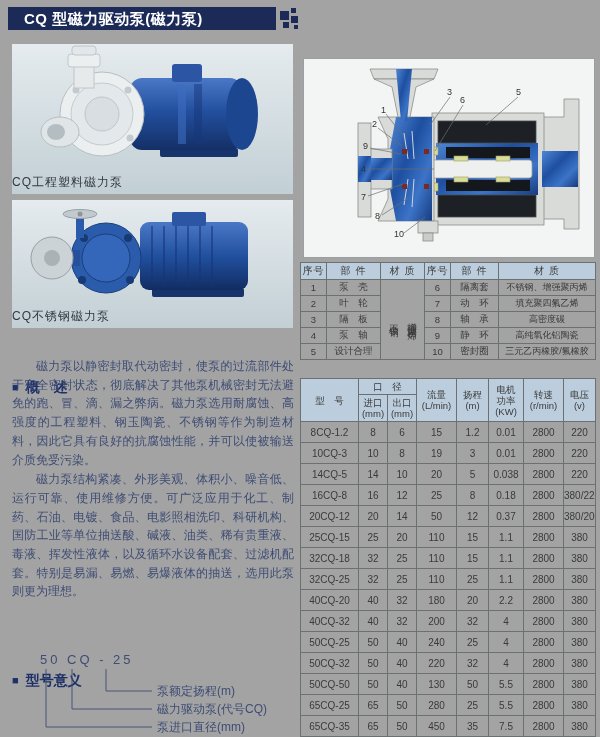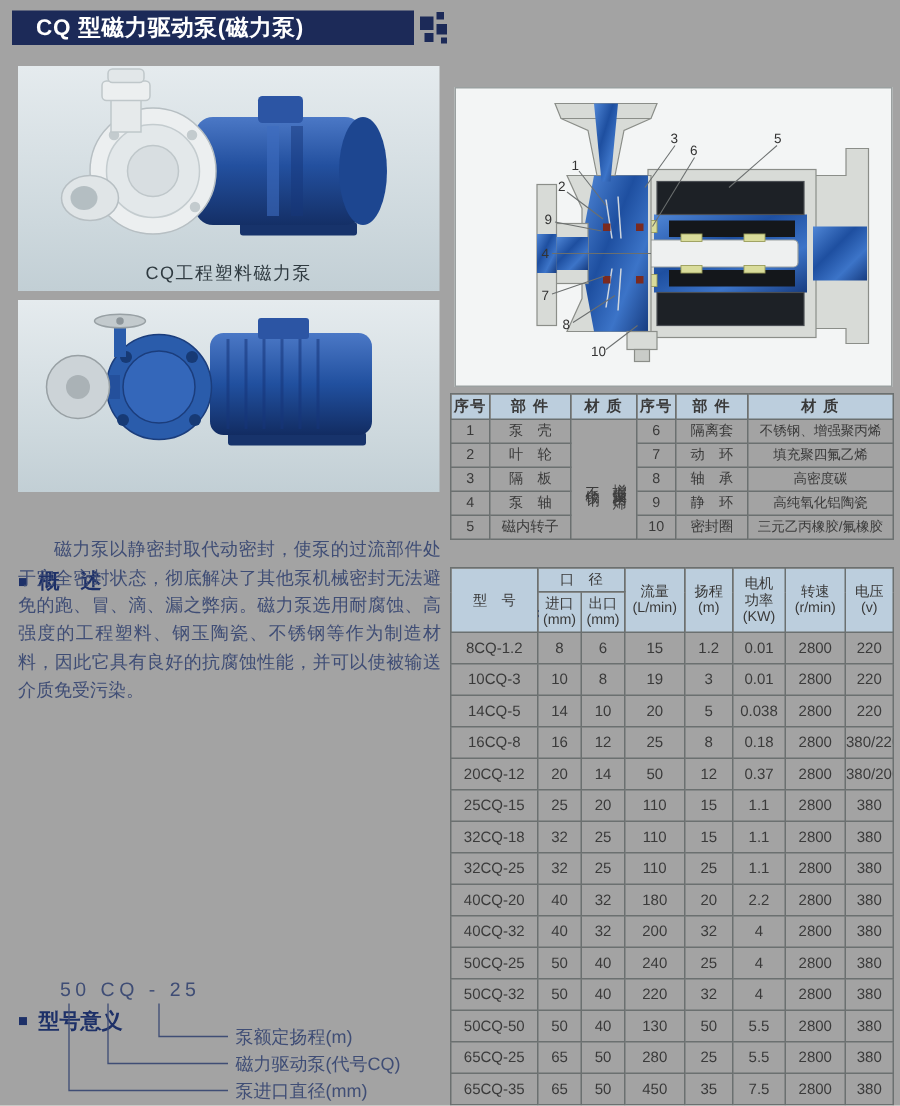--- a/index.html
+++ b/index.html
@@ -9,37 +9,37 @@
   .header-bar{position:absolute;left:8px;top:7px;width:268px;height:23px;background:#1c2a58;
     color:#fff;font-weight:bold;font-size:15px;line-height:23px;padding-left:16px;
     box-sizing:border-box;letter-spacing:.5px;white-space:nowrap;}
   .header-deco{position:absolute;left:280px;top:8px;}
   
   .sec-title{position:absolute;font-size:14px;font-weight:bold;color:#1d3068;white-space:nowrap;margin-top:42px;}
   .sec-title .bullet{font-size:11px;margin-right:7px;vertical-align:1px;color:#1d3068;}
   
   .photo{position:absolute;left:12px;width:281px;box-sizing:border-box;
     background:linear-gradient(180deg,#e5ebee 0%,#cdd8dd 70%,#c2cfd5 100%);}
-  .photo .caption{position:absolute;left:0;right:0;bottom:3px;text-align:center;
+  .photo .caption{position:absolute;left:0;right:0;bottom:3px;text-align:left;
     font-size:12px;color:#2f3a40;letter-spacing:1px;}
   
   .overview-text{position:absolute;left:12px;top:357px;width:282px;}
   .overview-text p{margin:0 0 1px 0;font-size:12px;line-height:18.7px;text-indent:2em;
     text-align:justify;color:#3f4d75;}
   
   .model-svg{position:absolute;left:12px;top:649px;}
   
   .diagram-box{position:absolute;left:303px;top:58px;width:292px;height:200px;
     background:#f3f5f5;border:1px solid #9aa0a0;box-sizing:border-box;}
   
   table{border-collapse:collapse;table-layout:fixed;}
   .parts-table{position:absolute;left:300px;top:262px;width:295px;font-size:9.5px;}
   .parts-table th,.parts-table td{border:1px solid #6b7070;text-align:center;
     padding:1px 0;height:13px;color:#3a3a3a;overflow:hidden;white-space:nowrap;}
-  .parts-table th{background:#bccedd;font-size:10px;font-weight:bold;letter-spacing:1px;}
+  .parts-table th{background:#bccedd;font-size:10px;font-weight:normal;letter-spacing:1px;}
   .parts-table .mat-sm{font-size:9px;}
   .vert-cell{vertical-align:middle;}
   .vert-wrap{display:flex;flex-direction:row;justify-content:center;gap:5px;}
   .vert-wrap span{writing-mode:vertical-rl;letter-spacing:2px;font-size:9.5px;color:#3a3a3a;}
   .perf-table{position:absolute;left:300px;top:378px;width:295px;font-size:10px;}
   .perf-table th,.perf-table td{border:1px solid #6b7070;text-align:center;color:#3a3a3a;
     padding:0;overflow:hidden;}
   .perf-table th{background:#bccedd;font-weight:normal;font-size:9.5px;line-height:11px;
     padding:2px 0;}
   .perf-table th span{display:block;}
@@ -117,27 +117,29 @@
         <circle cx="116" cy="38" r="4" fill="#173a75"></circle>
       <circle cx="70" cy="80" r="4" fill="#173a75"></circle>
         <circle cx="118" cy="80" r="4" fill="#173a75"></circle>
       <rect x="42" y="50" width="26" height="16" fill="#24509c"></rect>
       <circle cx="40" cy="58" r="21" fill="#ccd3d7" stroke="#98a0a4"></circle>
       <circle cx="40" cy="58" r="8" fill="#aab2b6"></circle>
       <rect x="64" y="16" width="8" height="22" fill="#2a5cab"></rect>
       <ellipse cx="68" cy="14" rx="17" ry="4.5" fill="#c3cacd" stroke="#98a0a4"></ellipse>
       <circle cx="68" cy="14" r="2.5" fill="#8d959a"></circle>
     </svg>
+    <div class="caption">CQ不锈钢磁力泵</div>
   </div>
 
   <div class="sec-title" style="left:12px;top:337px;">
     <span class="bullet">■</span><span>概　述</span>
   </div>
   <div class="overview-text">
     <p>磁力泵以静密封取代动密封，使泵的过流部件处于完全密封状态，彻底解决了其他泵机械密封无法避免的跑、冒、滴、漏之弊病。磁力泵选用耐腐蚀、高强度的工程塑料、钢玉陶瓷、不锈钢等作为制造材料，因此它具有良好的抗腐蚀性能，并可以使被输送介质免受污染。</p>
+    <p>磁力泵结构紧凑、外形美观、体积小、噪音低、运行可靠、使用维修方便。可广泛应用于化工、制药、石油、电镀、食品、电影照相洗印、科研机构、国防工业等单位抽送酸、碱液、油类、稀有贵重液、毒液、挥发性液体，以及循环水设备配套、过滤机配套。特别是易漏、易燃、易爆液体的抽送，选用此泵则更为理想。</p>
   </div>
 
   <div class="sec-title" style="left:12px;top:630px;font-family:Liberation Serif, serif;">
     <span class="bullet">■</span><span>型号意义</span>
   </div>
   <svg class="model-svg" width="282" height="88" viewBox="0 0 282 88">
     <text x="28" y="15" font-size="13" fill="#3f4d75" letter-spacing="3" class="svg-label">50 CQ - 25</text>
     <g stroke="#3f4d75" stroke-width="0.9" fill="none">
       <polyline points="94,20 94,42 140,42"></polyline>
       <polyline points="60,20 60,60 140,60"></polyline>
@@ -285,21 +287,21 @@
     </tr>
     <tr>
       <td>4</td>
       <td>泵　轴</td>
       <td>9</td>
       <td>静　环</td>
       <td class="mat-sm">高纯氧化铝陶瓷</td>
     </tr>
     <tr>
       <td>5</td>
-      <td>磁内转子</td>
+      <td>设计合理</td>
       <td>10</td>
       <td>密封圈</td>
       <td class="mat-sm">三元乙丙橡胶/氟橡胶</td>
     </tr>
   </tbody>
     </table>
 
   <div class="sec-title" style="left:305px;top:359px;">
     <span class="bullet">■</span><span>性能参数表</span>
   </div>

